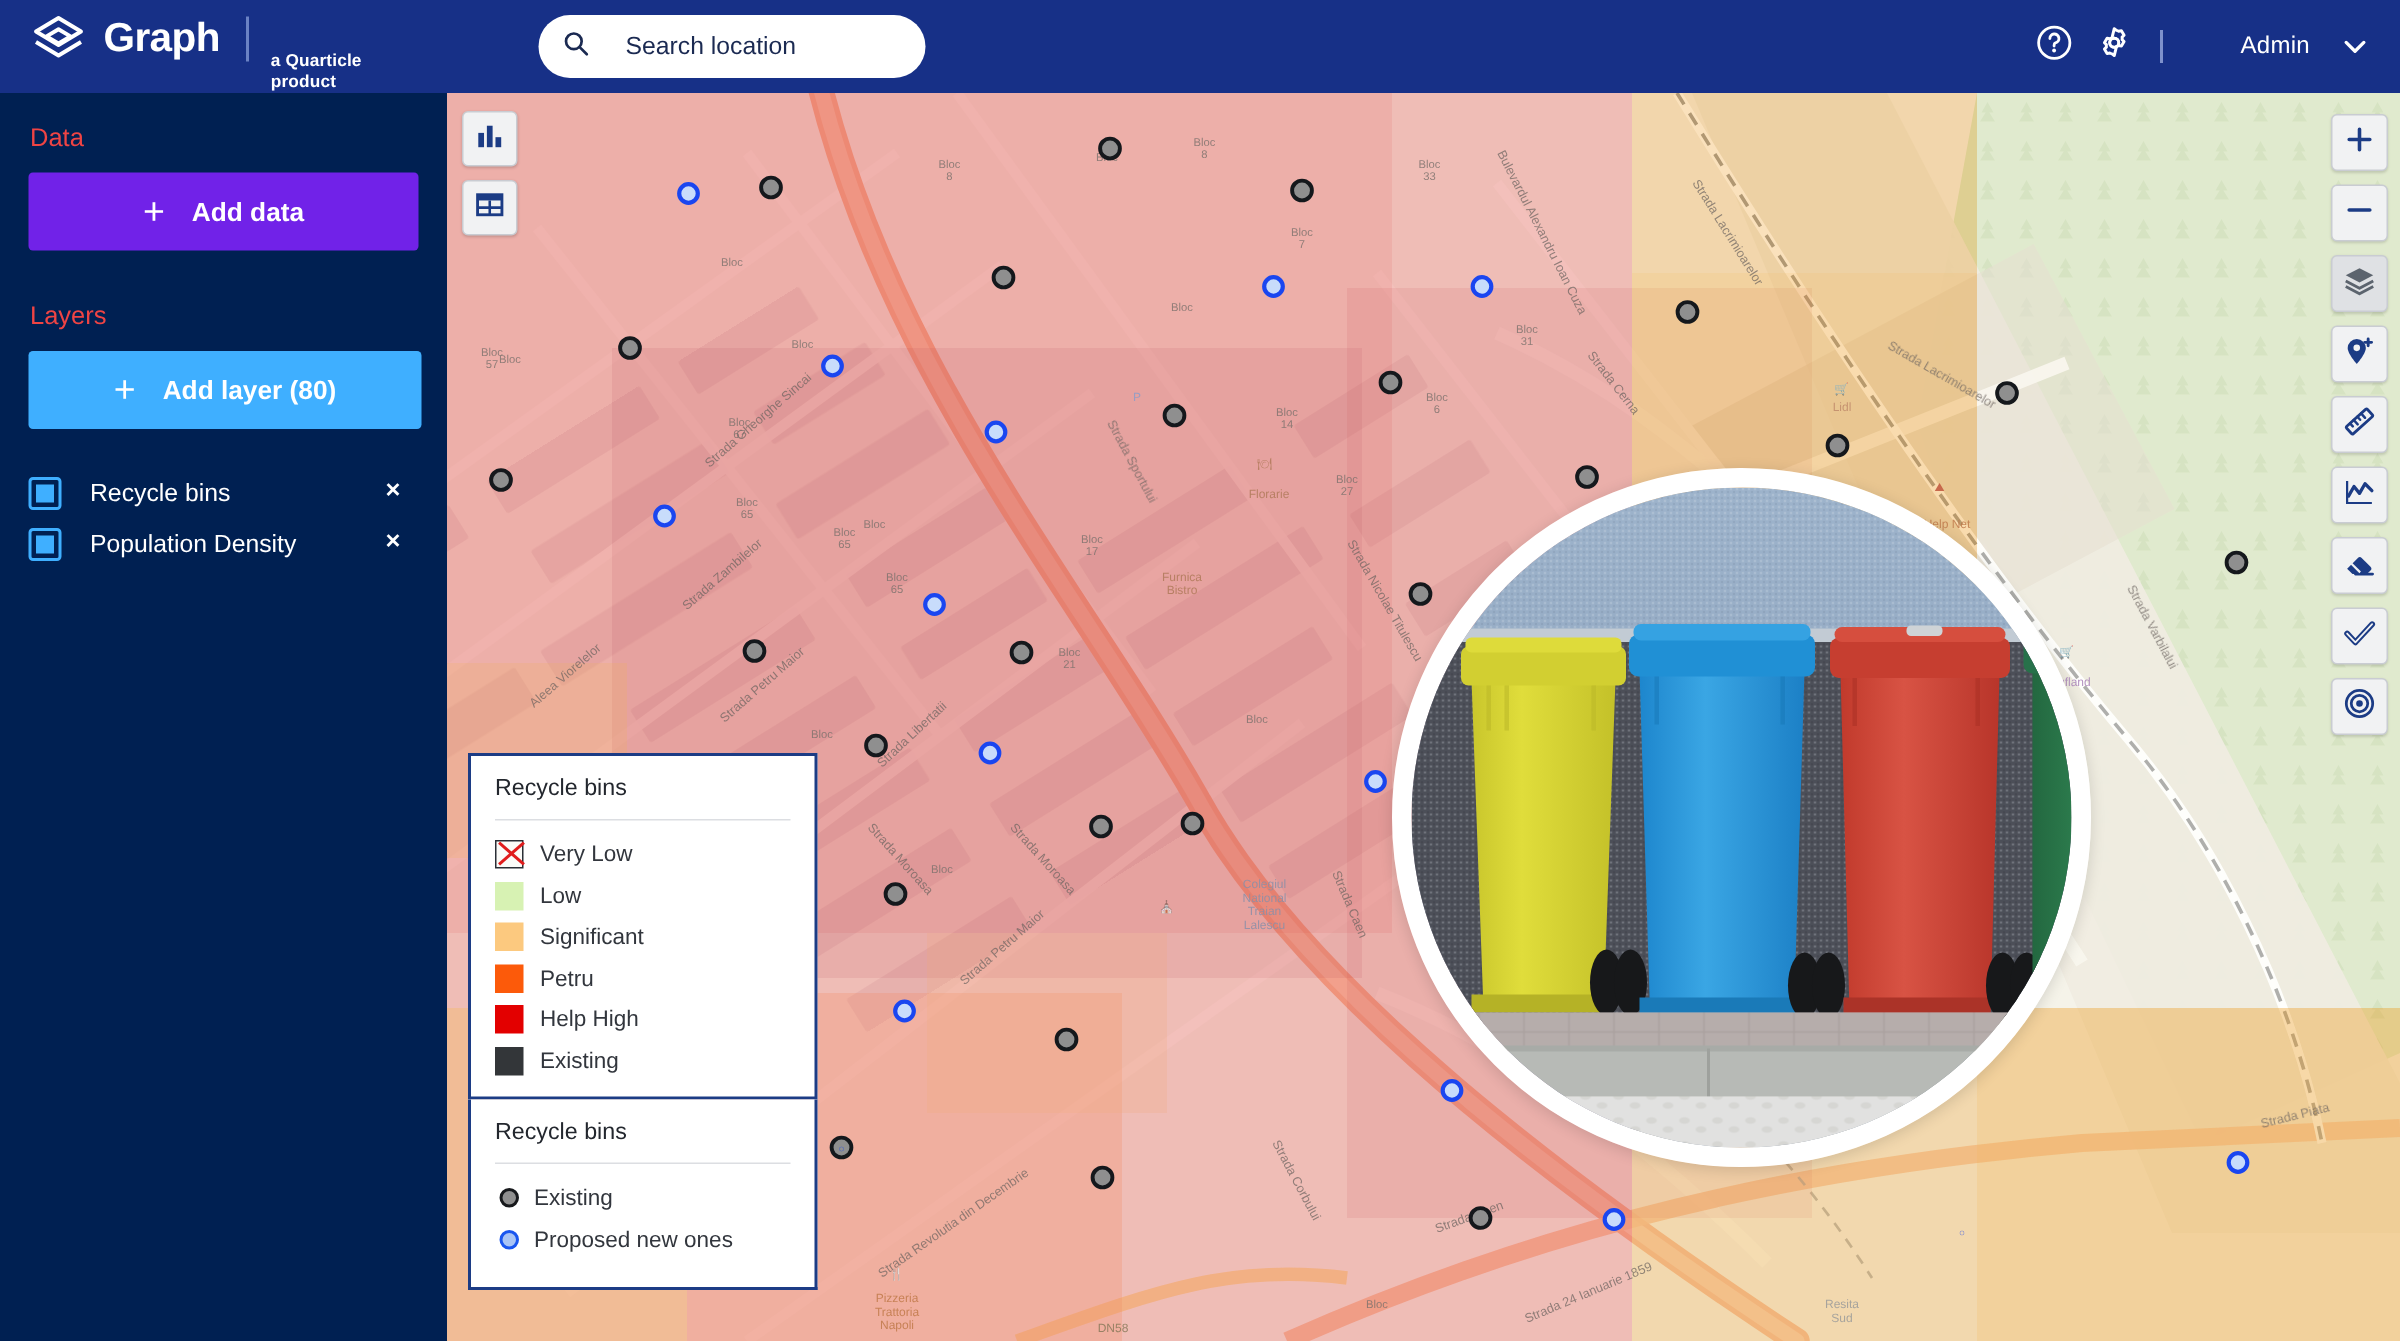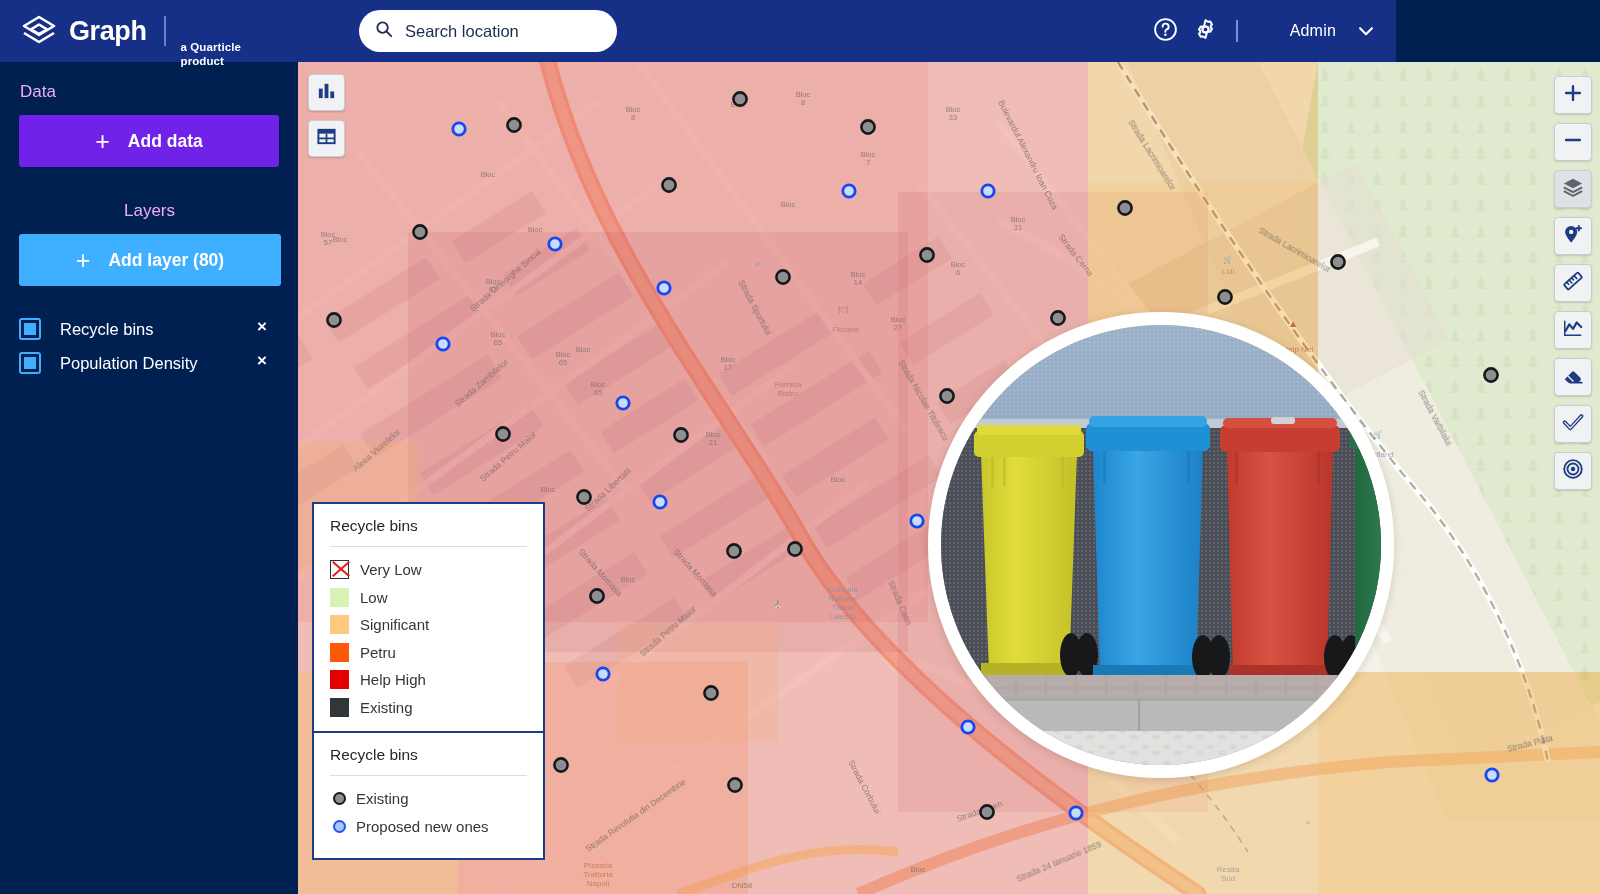--- a/index.html
+++ b/index.html
@@ -8,23 +8,23 @@
     width: 1600px; height: 894px;
     overflow: hidden;
     font-family: "Liberation Sans", "DejaVu Sans", sans-serif;
     background: #002052;
   }
   #app { position: relative; width: 1600px; height: 894px; }
 
   
   #header {
     position: absolute; top: 0; left: 0;
-    width: 1396px; height: 62px;
+    width: 1600px; height: 62px;
     background: #173087;
-    display: flex; align-items: center;
+    display: flex; align-items: flex-end;
     z-index: 60;
   }
   .logo-wrap { display: flex; align-items: center; margin-left: 20px; }
   .logo-mark { width: 38px; height: 38px; flex: 0 0 38px; }
   .logo-text {
     color: #ffffff; font-size: 27px; font-weight: 700;
     letter-spacing: -0.4px; margin-left: 11px;
   }
   .logo-div {
     width: 2px; height: 30px; background: #6b82c4;
@@ -39,21 +39,21 @@
     position: absolute; left: 359px; top: 10px;
     width: 258px; height: 42px;
     background: #ffffff; border-radius: 21px;
     display: flex; align-items: center; padding: 0 16px;
   }
   #search-box svg { flex: 0 0 18px; }
   #search-input {
     border: 0; outline: 0; background: transparent;
     font-family: "Liberation Sans", sans-serif;
     font-size: 16.5px; color: #0f172a;
-    margin-left: 12px; width: 190px;
+    margin-left: 24px; width: 190px;
   }
   #search-input::placeholder { color: #1b2a52; opacity: 1; }
 
   .hdr-right {
     position: absolute; right: 20px; top: 0; height: 62px;
     display: flex; align-items: center; gap: 0;
   }
   .hdr-btn {
     width: 40px; height: 40px; display: flex;
     align-items: center; justify-content: center;
@@ -69,24 +69,24 @@
 
   
   #sidebar {
     position: absolute; left: 0; top: 62px;
     width: 298px; height: 832px;
     background: #002052;
     padding: 0 19px;
     z-index: 50;
   }
   .side-label {
-    color: #f0abfc; font-size: 17px; font-weight: 400;
+    color: #ef4444; font-size: 17px; font-weight: 400;
     margin-top: 20px; margin-bottom: 13px; margin-left: 1px;
   }
-  .side-label.second { margin-top: 34px; text-align: center; }
+  .side-label.second { margin-top: 34px; }
   .btn-big {
     width: 260px; height: 52px;
     display: flex; align-items: center; justify-content: center;
     border: 0; border-radius: 3px; cursor: pointer;
     font-family: "Liberation Sans", sans-serif;
     font-size: 17.5px; font-weight: 700; color: #ffffff;
   }
   #add-data-btn { background: #7122e8; }
   #add-layer-btn { background: #3fafff; width: 262px; }
   .btn-plus { font-size: 25px; font-weight: 400; margin-right: 18px; line-height: 1; }

